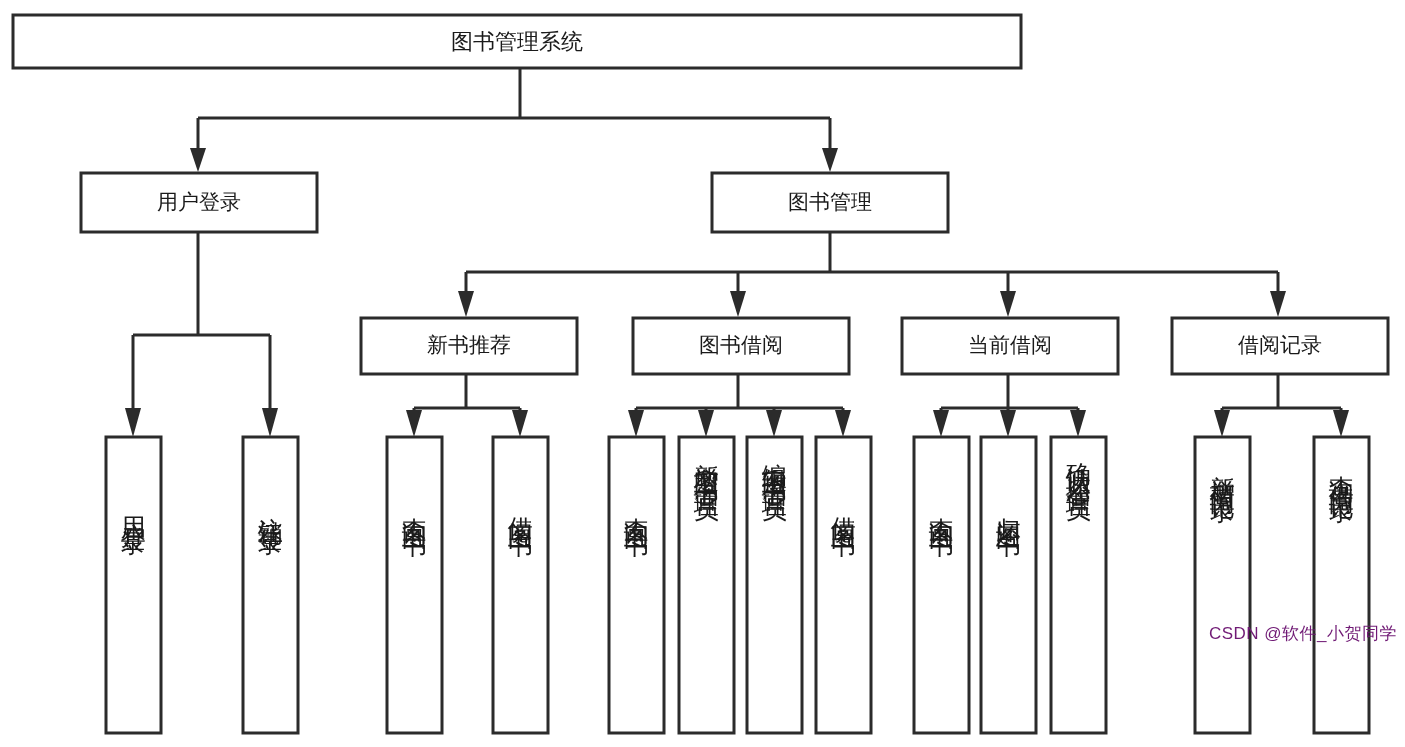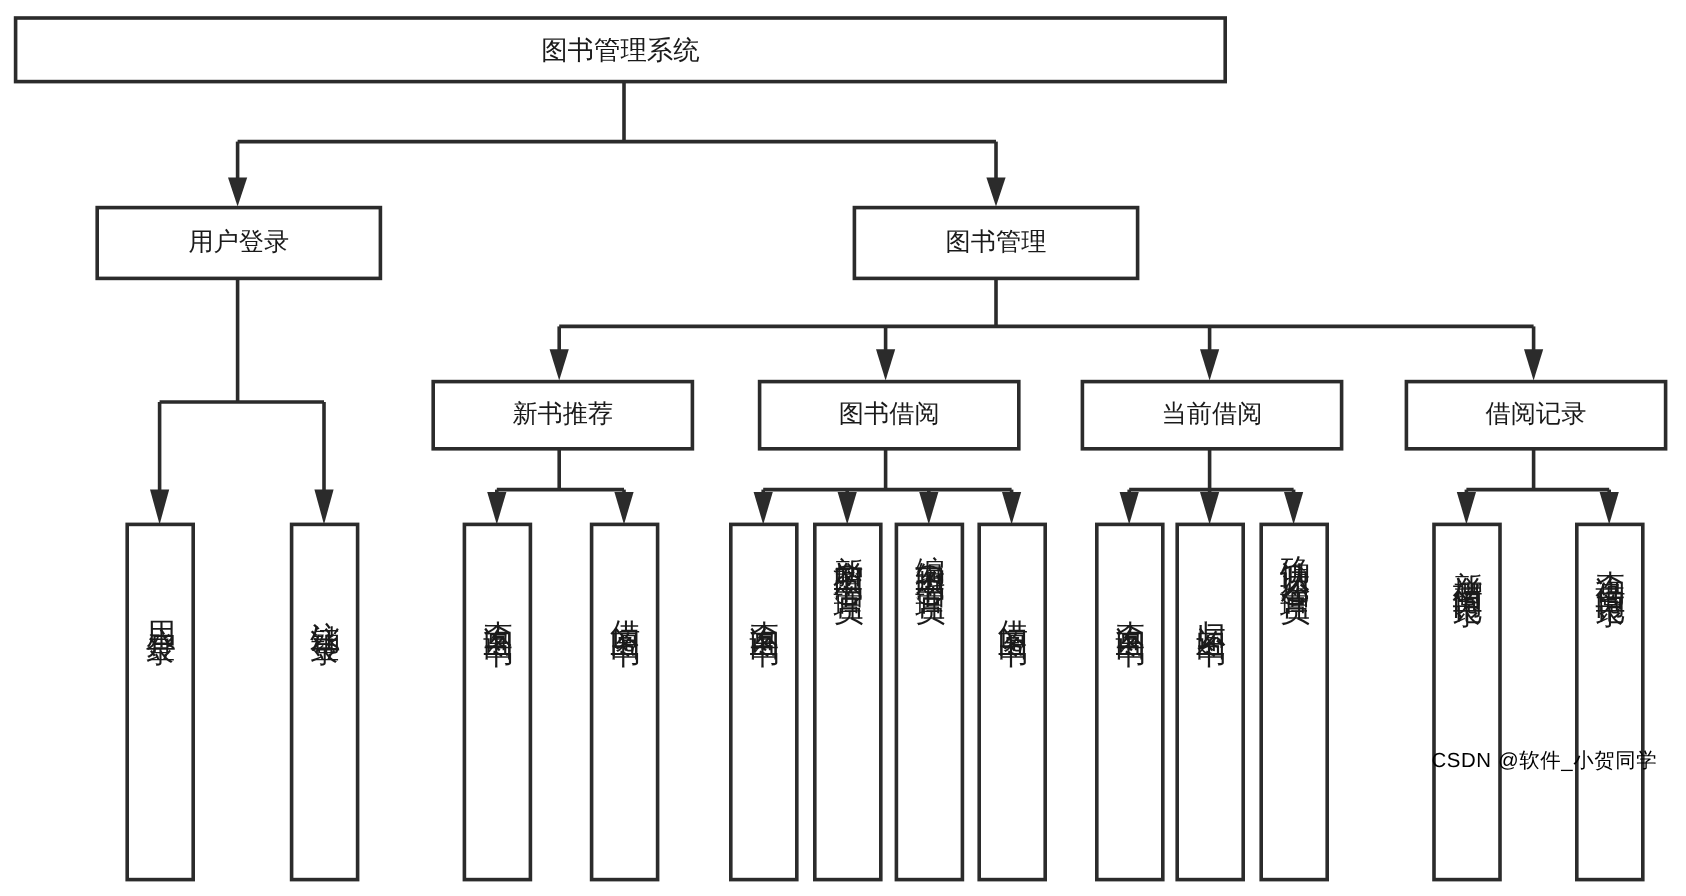--- a/index.html
+++ b/index.html
@@ -67,25 +67,25 @@
     text-orientation: upright;
     font-family: "Liberation Sans", "DejaVu Sans", sans-serif;
     font-size: 25px;
     line-height: 1.05;
     letter-spacing: 5px;
     color: #1a1a1a;
     white-space: nowrap;
   }
   .watermark {
     position: absolute;
-    right: 24px;
+    right: 8px;
     bottom: 6px;
     font-family: "Liberation Sans", "DejaVu Sans", sans-serif;
     font-size: 17px;
-    color: #000000;
+    color: #701a75;
     letter-spacing: 0.5px;
     white-space: nowrap;
     text-align: right;
   }
 </style>
 </head>
 <body>
 
 <div id="diagram-root">
 

